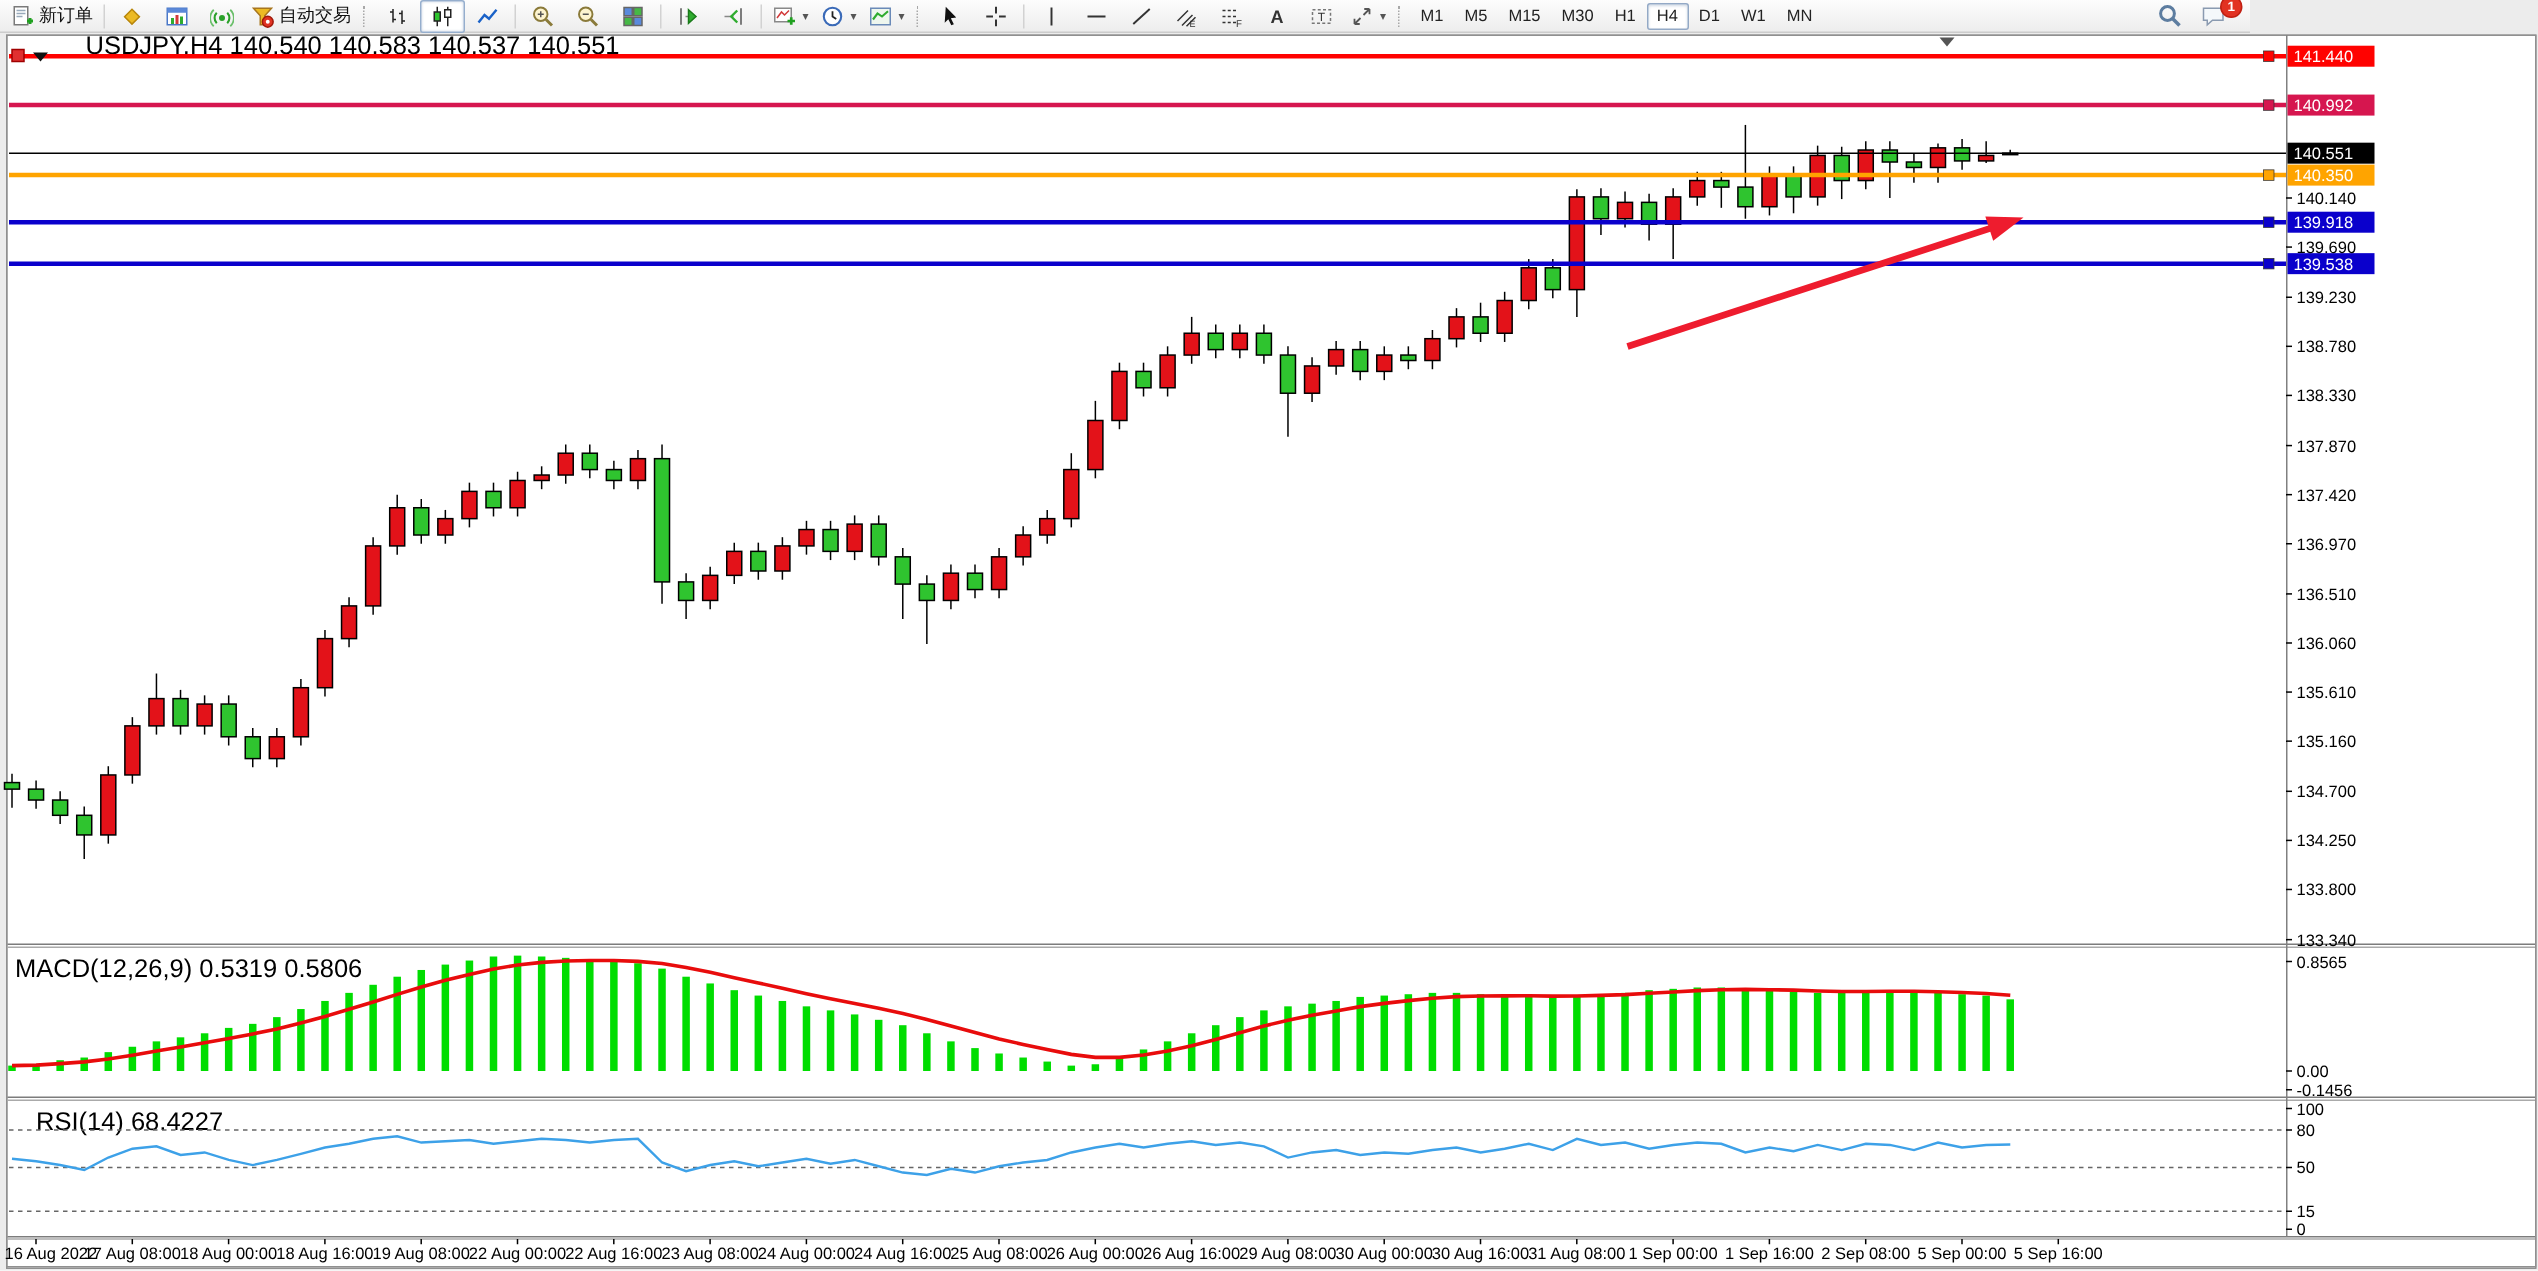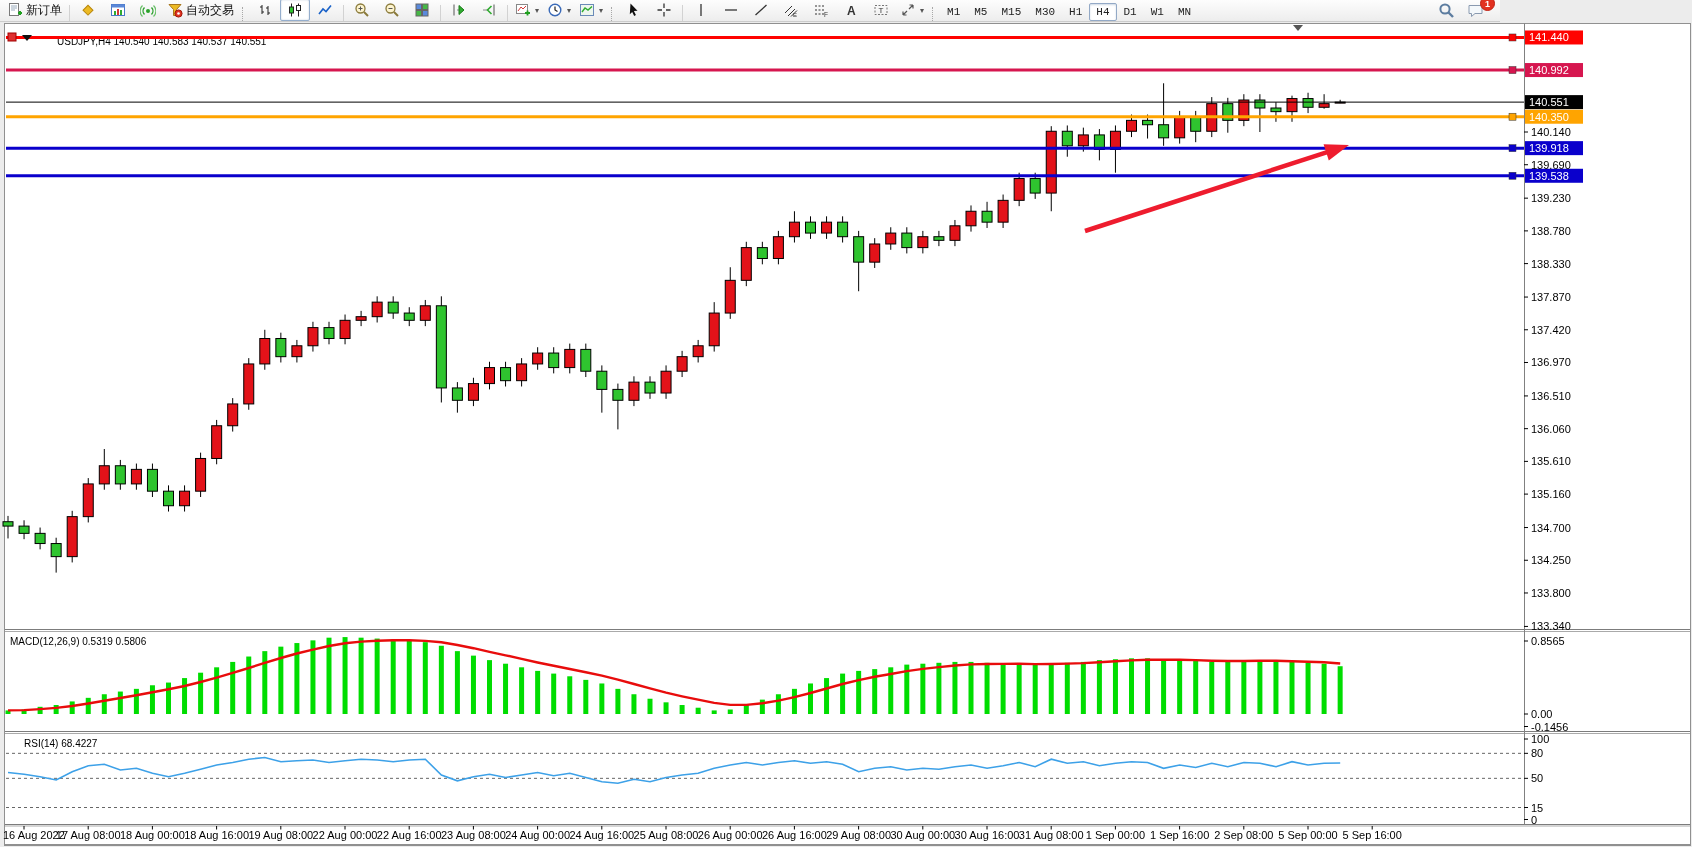--- a/index.html
+++ b/index.html
@@ -1,39 +1,39 @@
 <!DOCTYPE html>
 <html><head>
 <meta charset="utf-8">
 <style>
   html,body{margin:0;padding:0}
   body{width:1692px;height:847px;position:relative;background:#ececec;
        font-family:"Liberation Sans",sans-serif;overflow:hidden}
   .toolbar{position:absolute;top:0;left:0;width:1500px;height:22px;
            background:linear-gradient(#fdfdfd,#ededed);border-bottom:1px solid #cccccc;
-           display:flex;align-items:flex-end;padding:0 3px;box-sizing:border-box;z-index:6}
+           display:flex;align-items:center;padding:0 3px;box-sizing:border-box;z-index:6}
   .grp{display:flex;align-items:center}
   .sep{width:1px;height:16px;background:#d2d2d2;margin:0 3px}
   .handle{width:3px;height:14px;border-left:1px dotted #a8a8a8;margin:0 4px}
   .tb-btn{height:20px;min-width:22px;display:flex;align-items:center;justify-content:center;
           gap:3px;padding:0 3px;border:1px solid transparent;border-radius:2px;
           font-size:12px;color:#111;cursor:default}
   .tb-btn.pressed{background:#ffffff;border-color:#95aecd;box-shadow:inset 0 0 2px #c2cede}
   .tb-btn svg{display:block}
   .dd{font-size:8px;color:#555;margin-left:1px}
   .tf-wrap{display:flex;align-items:center}
-  .tf-btn{font-size:11px;font-family:Liberation Mono, monospace;
+  .tf-btn{font-size:11px;font-family:Liberation Sans, sans-serif;
           padding:2px 6px;border:1px solid transparent;border-radius:2px;color:#222}
   .tf-btn.active{background:#fff;border-color:#93a9c6;box-shadow:inset 0 1px 2px #cfd8e4}
   .spacer{flex:1}
   .window{position:absolute;left:4px;top:23px;width:1687px;height:822px;background:#ffffff;
           border:1px solid #909090;box-sizing:border-box;z-index:1}
   #chart-svg{position:absolute;left:0;top:0;width:1692px;height:847px;z-index:3;pointer-events:none}
-  .flabel{position:absolute;z-index:2;font-size:10px;color:#000;white-space:pre}
-  #chart-title{left:57px;top:36px;font-size:10px}
+  .flabel{position:absolute;z-index:2;font-size:17px;color:#000;white-space:pre}
+  #chart-title{left:57px;top:21px;font-size:17px}
   #macd-label{left:10px;top:636px}
   #rsi-label{left:24px;top:738px}
   .bubble-wrap{position:relative;margin-right:6px}
   .badge{position:absolute;top:-4px;right:-5px;width:13px;height:13px;border-radius:50%;
          background:#e23222;color:#fff;font-size:9px;font-weight:bold;display:flex;
          align-items:center;justify-content:center;border:1px solid #c02012}
   svg text{font-family:"Liberation Sans",sans-serif}
 </style>
 </head>
 <body>

